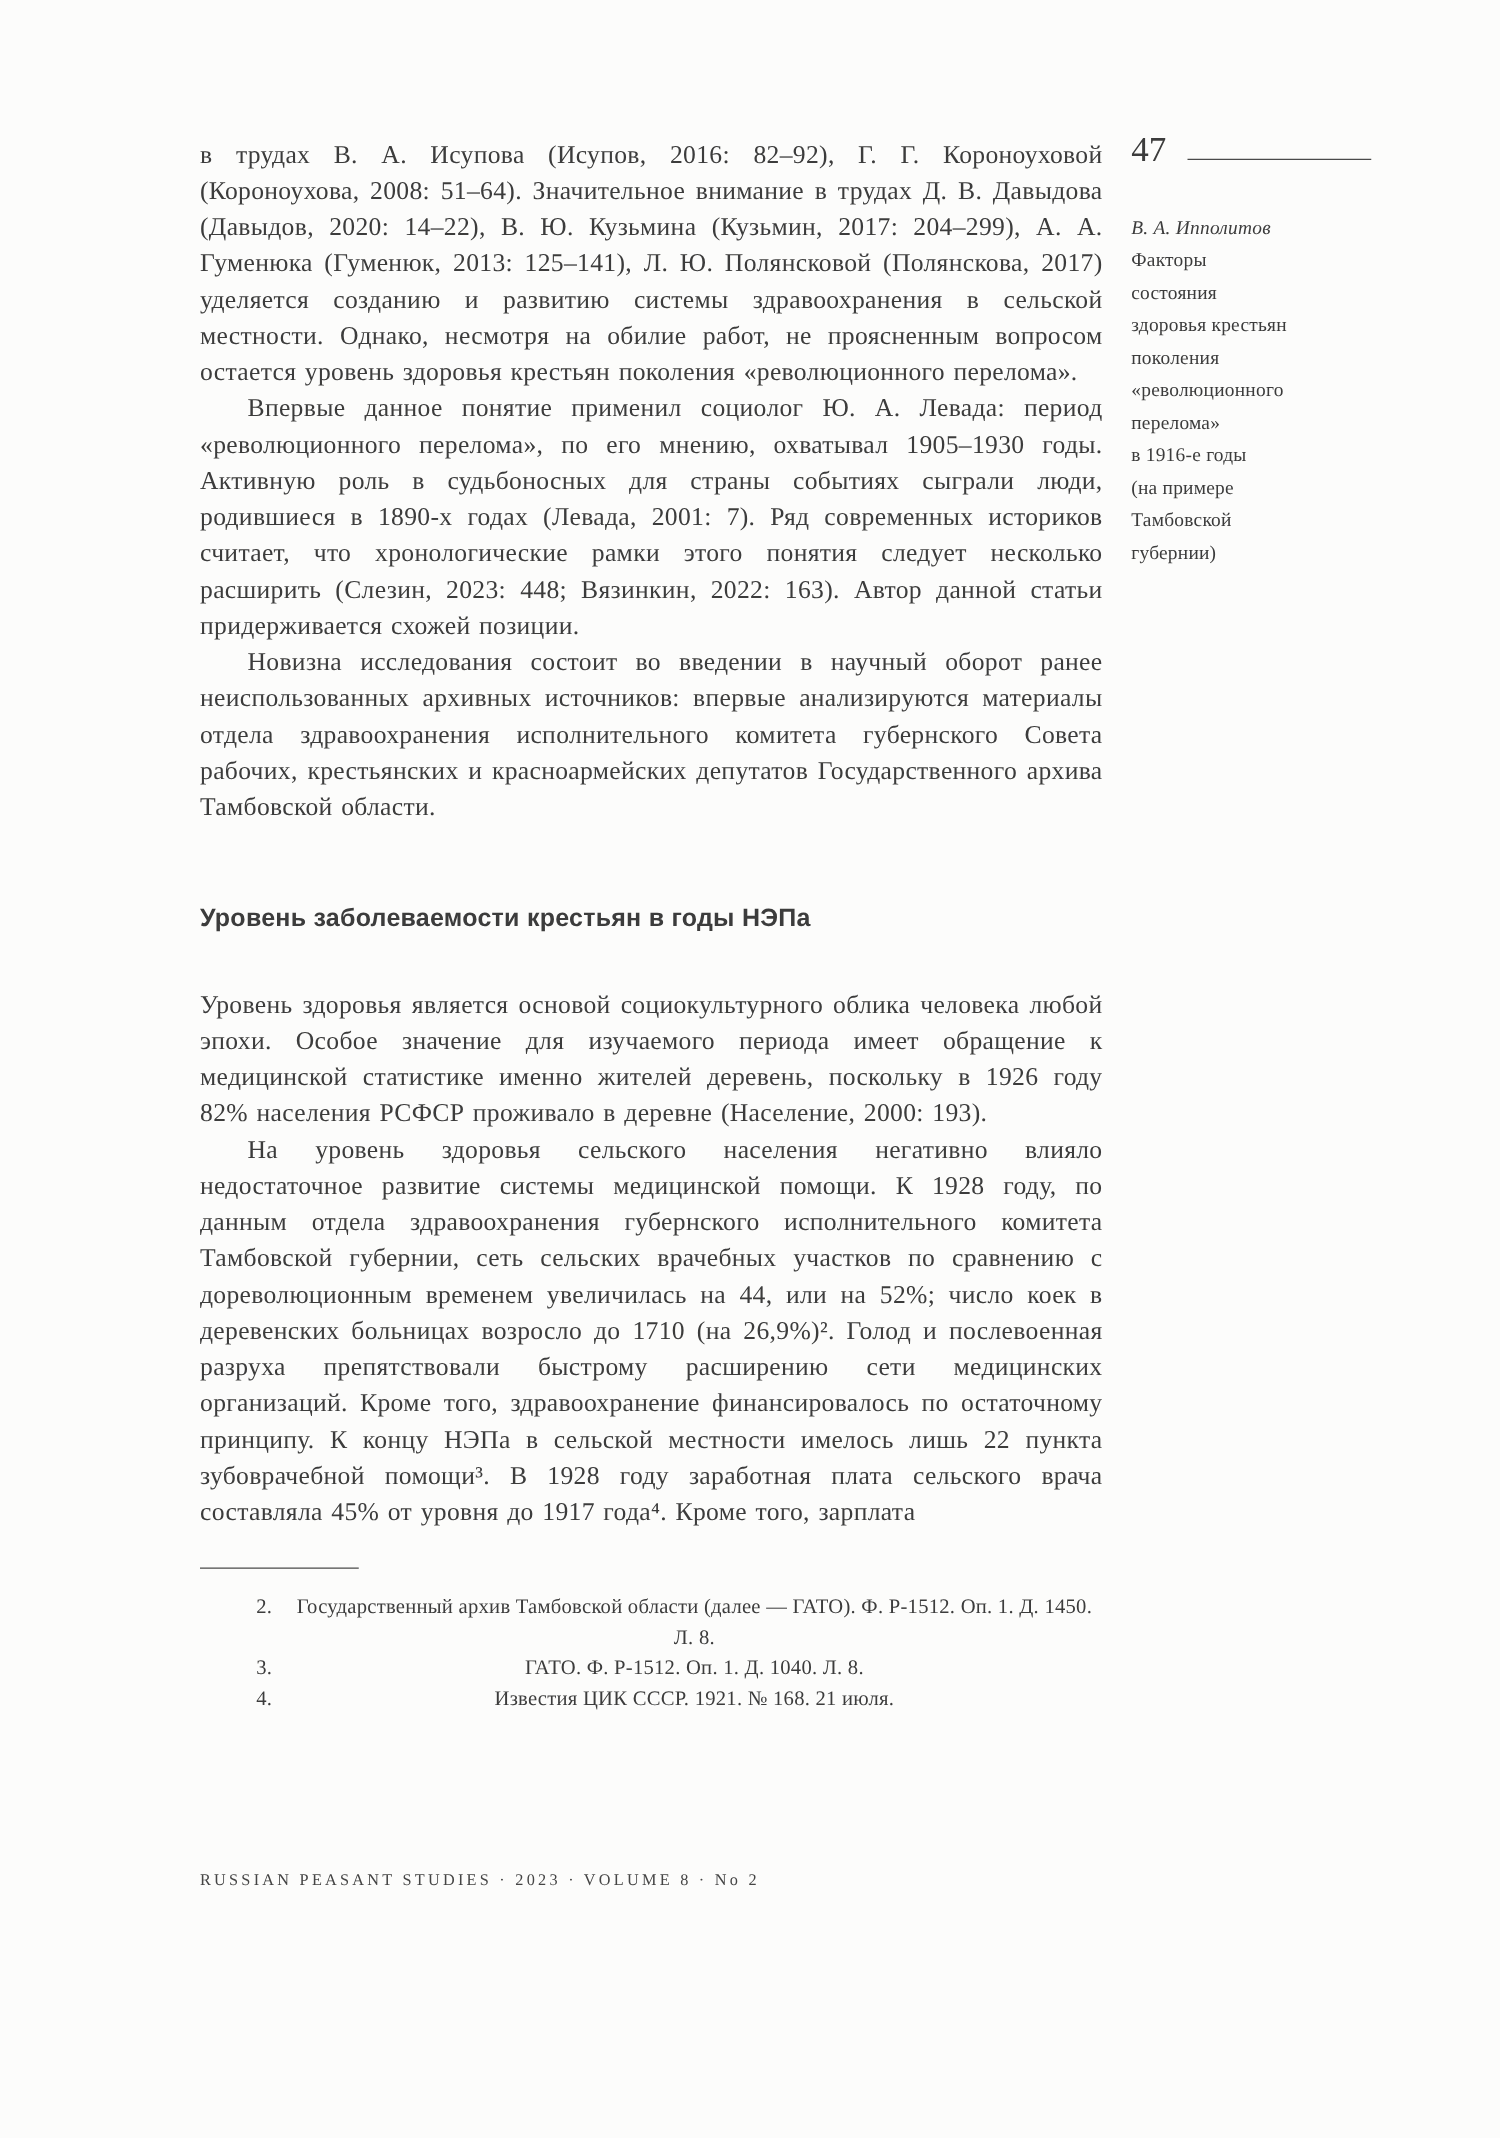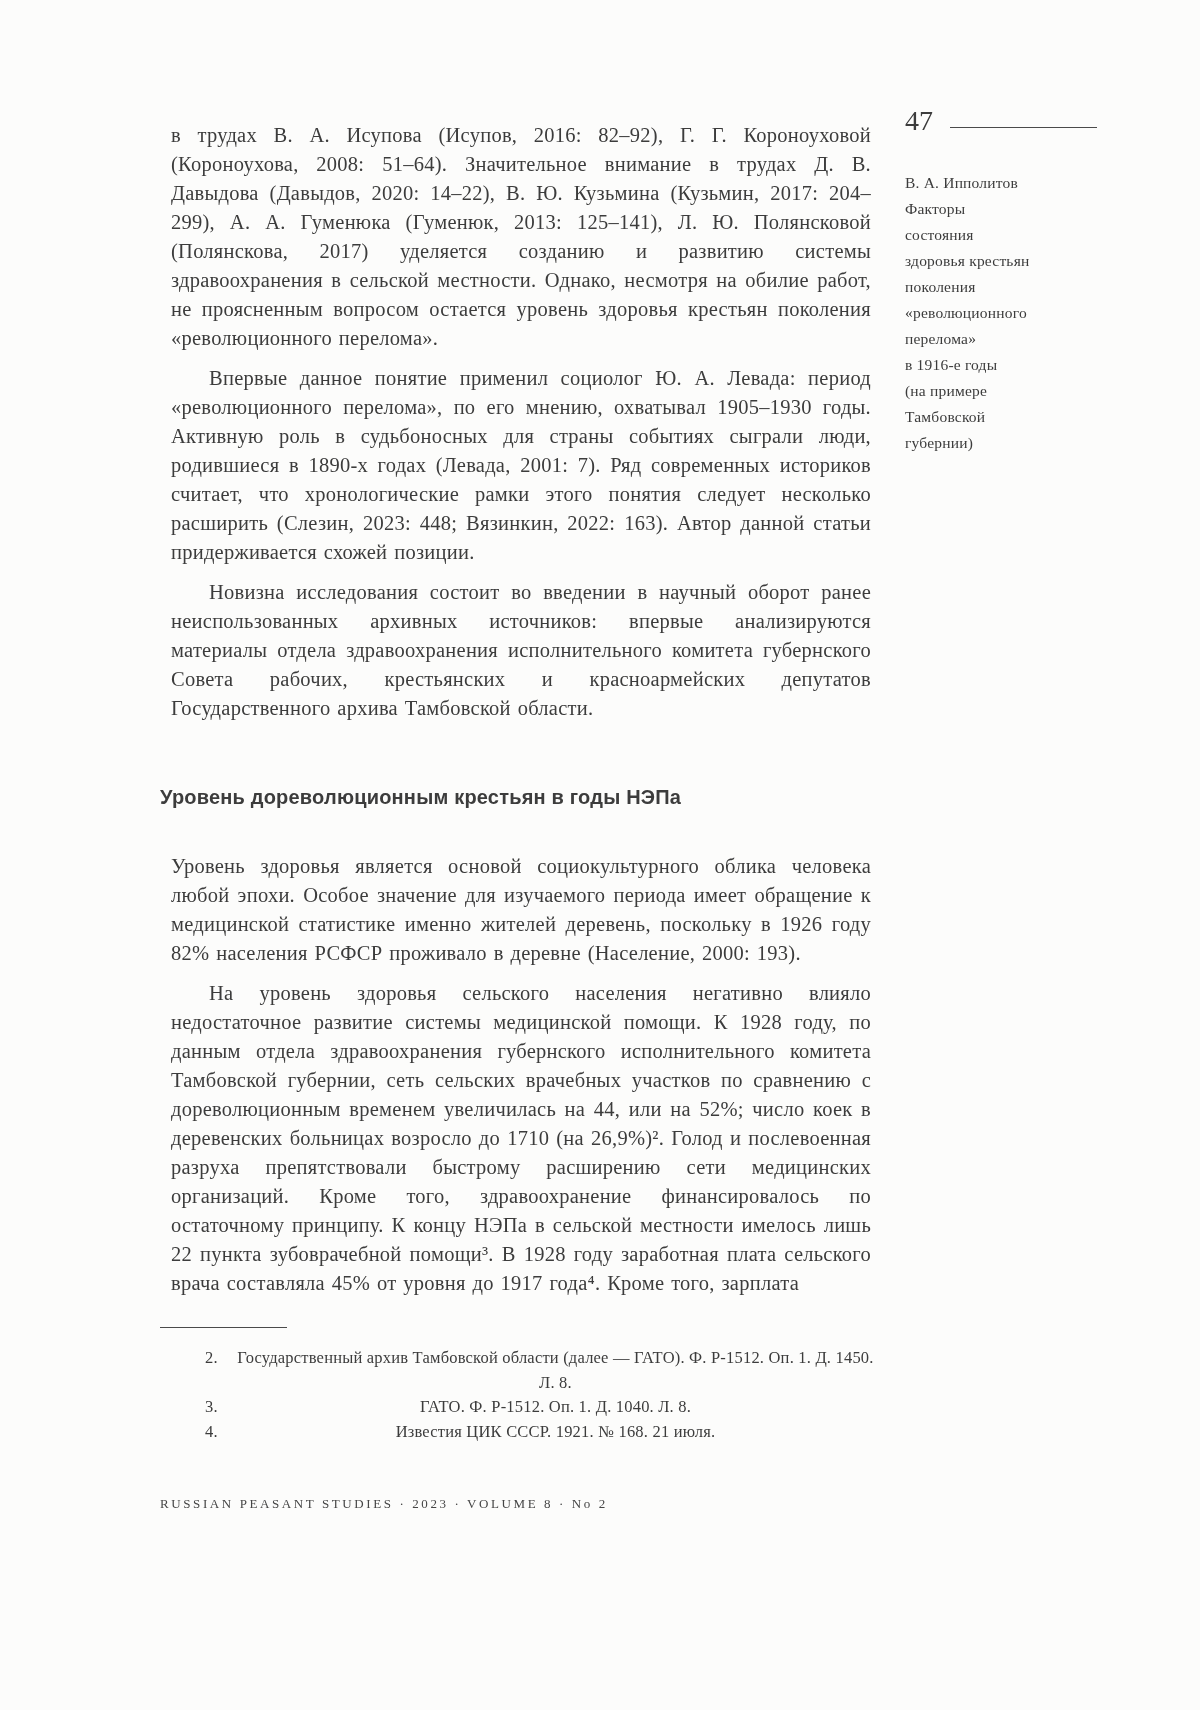--- a/index.html
+++ b/index.html
@@ -17,21 +17,21 @@
   .page { position: relative; width: 1200px; height: 1710px; }
 
   
   .main-col {
     position: absolute;
     left: 160px;
     top: 110px;
     width: 722px;
   }
   .body-text p {
-    margin: 11px;
+    margin: 0;
     font-size: 20.5px;
     line-height: 29px;
     text-align: justify;
     letter-spacing: 0.25px;
     word-spacing: 1.5px;
   }
   .body-text p.indent { text-indent: 38px; }
 
   .section-heading {
     font-family: "Liberation Sans", sans-serif;
@@ -95,35 +95,35 @@
     width: 147px;
     border-top: 1.5px solid #4a4a4a;
   }
   .margin-text {
     margin-top: 34px;
     font-size: 15.5px;
     line-height: 26px;
     letter-spacing: 0.2px;
     color: #3c3c3c;
   }
-  .margin-author { }
+  .margin-author { font-style: italic; }
   .margin-title { white-space: pre-line; }
 </style>
 </head>
 <body>
 
 <div class="page">
 
   <div class="main-col">
     <div class="body-text">
       <p>в трудах В. А. Исупова (Исупов, 2016: 82–92), Г. Г. Короноуховой (Короноухова, 2008: 51–64). Значительное внимание в трудах Д. В. Давыдова (Давыдов, 2020: 14–22), В. Ю. Кузьмина (Кузьмин, 2017: 204–299), А. А. Гуменюка (Гуменюк, 2013: 125–141), Л. Ю. Полянсковой (Полянскова, 2017) уделяется созданию и развитию системы здравоохранения в сельской местности. Однако, несмотря на обилие работ, не проясненным вопросом остается уровень здоровья крестьян поколения «революционного перелома».</p>
       <p class="indent">Впервые данное понятие применил социолог Ю. А. Левада: период «революционного перелома», по его мнению, охватывал 1905–1930 годы. Активную роль в судьбоносных для страны событиях сыграли люди, родившиеся в 1890-х годах (Левада, 2001: 7). Ряд современных историков считает, что хронологические рамки этого понятия следует несколько расширить (Слезин, 2023: 448; Вязинкин, 2022: 163). Автор данной статьи придерживается схожей позиции.</p>
       <p class="indent">Новизна исследования состоит во введении в научный оборот ранее неиспользованных архивных источников: впервые анализируются материалы отдела здравоохранения исполнительного комитета губернского Совета рабочих, крестьянских и красноармейских депутатов Государственного архива Тамбовской области.</p>
 
-      <h2 class="section-heading">Уровень дореволюционным крестьян в годы НЭПа</h2>
+      <h2 class="section-heading">Уровень заболеваемости крестьян в годы НЭПа</h2>
 
       <p>Уровень здоровья является основой социокультурного облика человека любой эпохи. Особое значение для изучаемого периода имеет обращение к медицинской статистике именно жителей деревень, поскольку в 1926 году 82% населения РСФСР проживало в деревне (Население, 2000: 193).</p>
       <p class="indent">На уровень здоровья сельского населения негативно влияло недостаточное развитие системы медицинской помощи. К 1928 году, по данным отдела здравоохранения губернского исполнительного комитета Тамбовской губернии, сеть сельских врачебных участков по сравнению с дореволюционным временем увеличилась на 44, или на 52%; число коек в деревенских больницах возросло до 1710 (на 26,9%)². Голод и послевоенная разруха препятствовали быстрому расширению сети медицинских организаций. Кроме того, здравоохранение финансировалось по остаточному принципу. К концу НЭПа в сельской местности имелось лишь 22 пункта зубоврачебной помощи³. В 1928 году заработная плата сельского врача составляла 45% от уровня до 1917 года⁴. Кроме того, зарплата</p>
     </div>
 
     <hr class="footnote-divider">
     <div class="footnotes-block">
       <div class="fn">
         <span class="fn-num">2.</span>
         <span class="fn-text">Государственный архив Тамбовской области (далее — ГАТО). Ф. Р-1512. Оп. 1. Д. 1450. Л. 8.</span>

